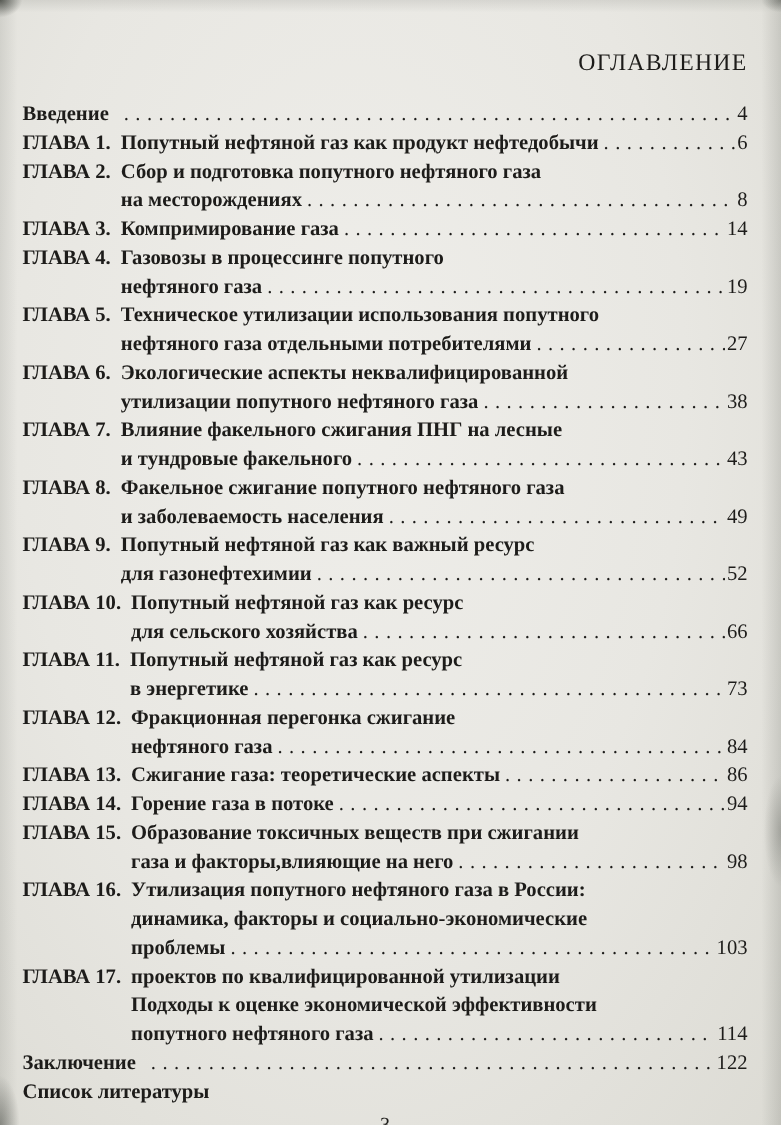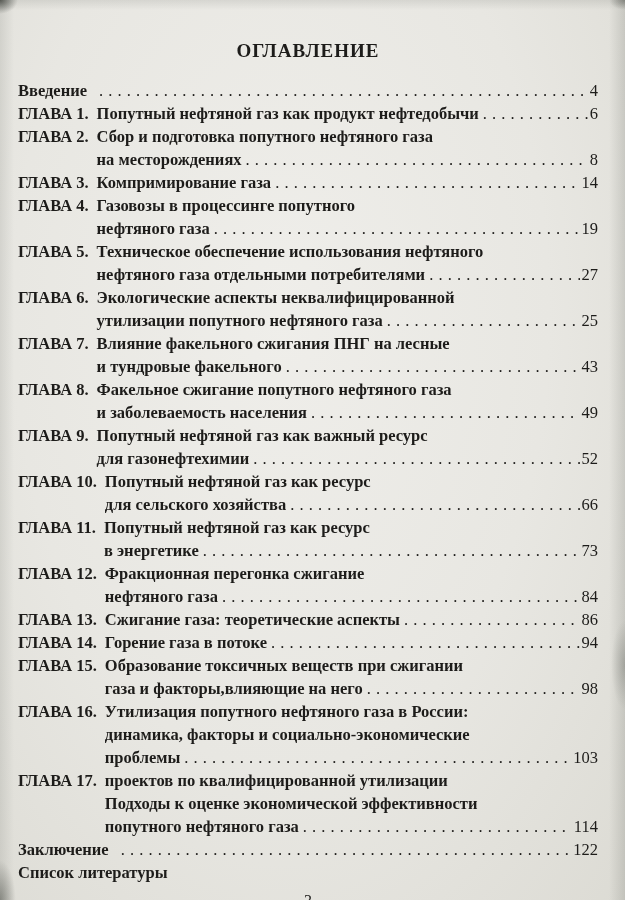--- a/index.html
+++ b/index.html
@@ -29,23 +29,23 @@
     background:radial-gradient(ellipse at 0% 100%, rgba(30,34,28,0.40), rgba(30,34,28,0) 70%);}
   .corner.br{right:0;top:620px;width:14px;height:90px;
     background:radial-gradient(ellipse at 100% 50%, rgba(30,34,28,0.22), rgba(30,34,28,0) 70%);}
 
   .page{
     position:relative;
     width:100%;height:100%;
     padding:40px 27px 0 18px;
   }
   h1.title{
-    text-align:center;
+    text-align:right;
     font-size:19px;
-    font-weight:bold;
+    font-weight:normal;
     letter-spacing:1px;
     margin-bottom:17px;
   }
   .toc{
     font-size:16.5px;
     line-height:23px;
   }
   .entry{
     display:grid;
     grid-template-columns:max-content 1fr;
@@ -141,36 +141,36 @@
             <div class="line last">
               <span class="txt">нефтяного газа</span>
               <span class="leader"></span>
               <span class="pg">19</span>
             </div>
           </div>
         </div>
         <div class="entry">
           <span class="label">ГЛАВА 5.</span>
           <div class="content">
-            <div class="line"><span class="txt">Техническое обеспечение использования нефтяного</span></div>
+            <div class="line"><span class="txt">Техническое утилизации использования попутного</span></div>
             <div class="line last">
               <span class="txt">нефтяного газа отдельными потребителями</span>
               <span class="leader"></span>
               <span class="pg">27</span>
             </div>
           </div>
         </div>
         <div class="entry">
           <span class="label">ГЛАВА 6.</span>
           <div class="content">
             <div class="line"><span class="txt">Экологические аспекты неквалифицированной</span></div>
             <div class="line last">
               <span class="txt">утилизации попутного нефтяного газа</span>
               <span class="leader"></span>
-              <span class="pg">25</span>
+              <span class="pg">38</span>
             </div>
           </div>
         </div>
         <div class="entry">
           <span class="label">ГЛАВА 7.</span>
           <div class="content">
             <div class="line"><span class="txt">Влияние факельного сжигания ПНГ на лесные</span></div>
             <div class="line last">
               <span class="txt">и тундровые факельного</span>
               <span class="leader"></span>

